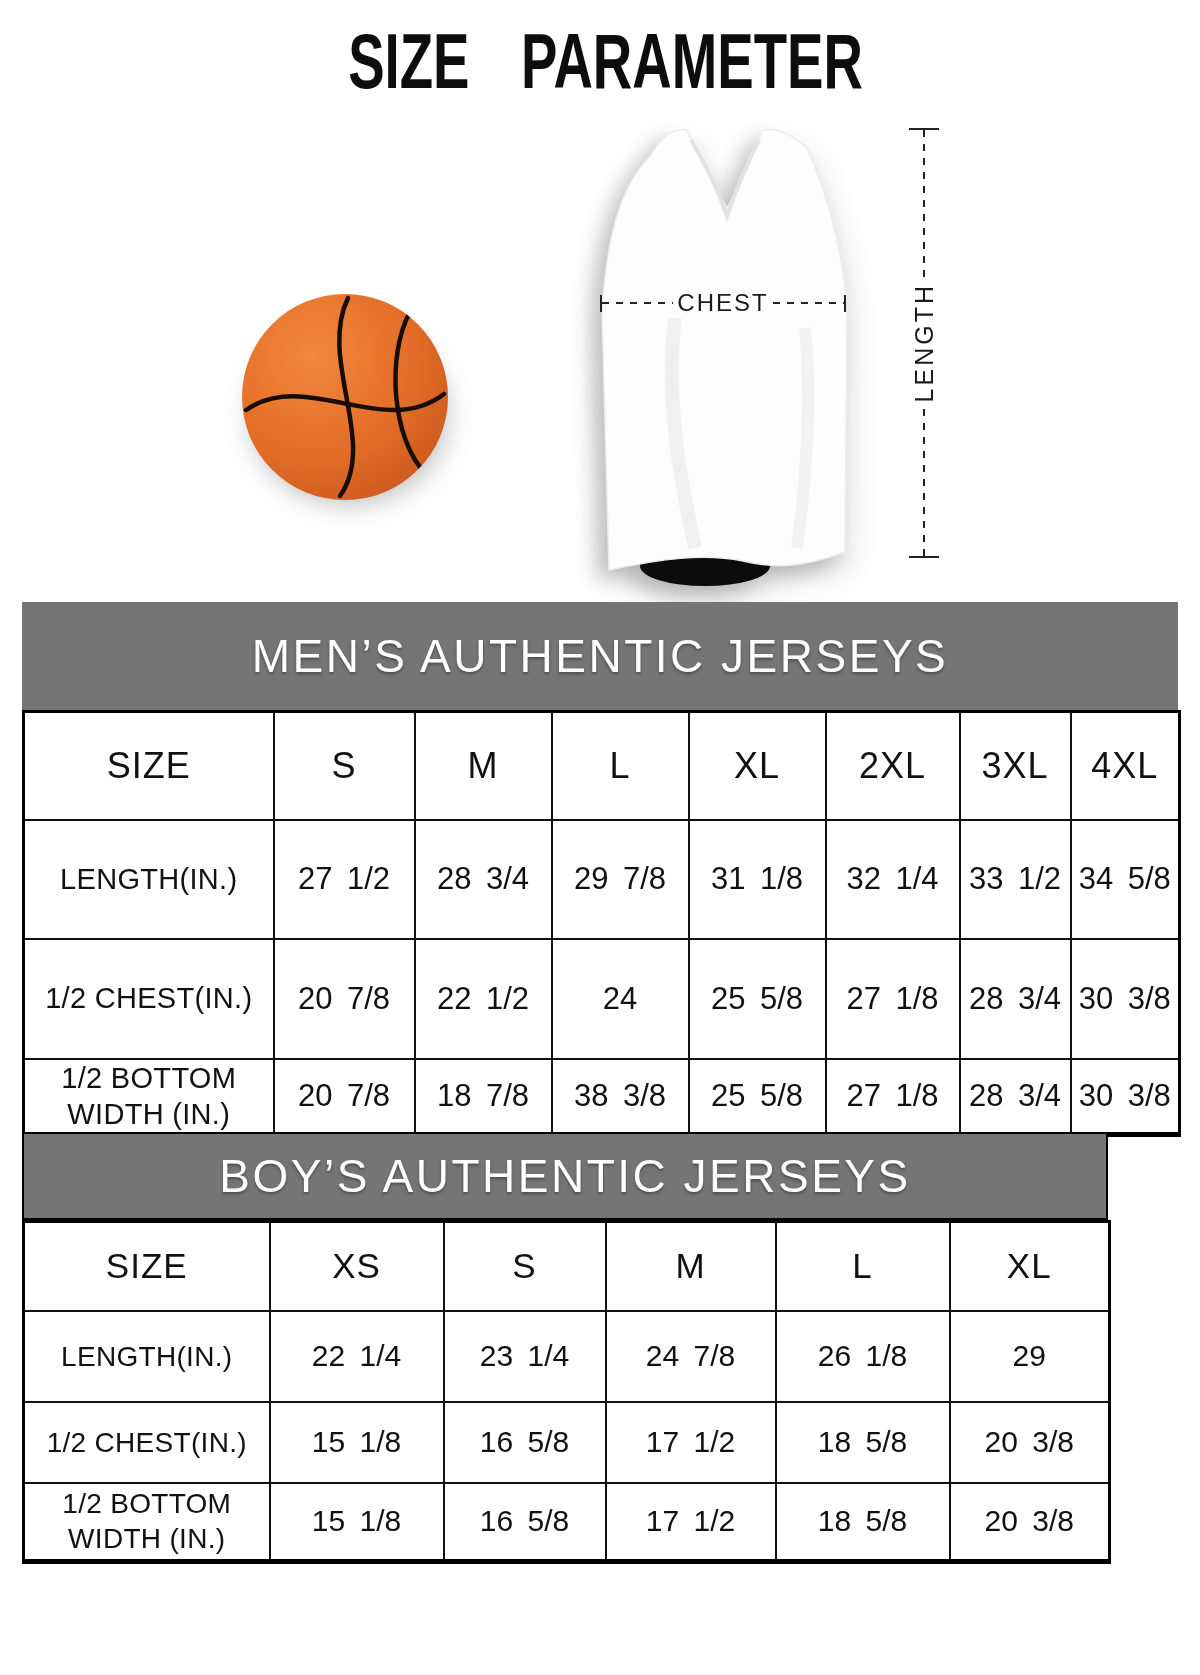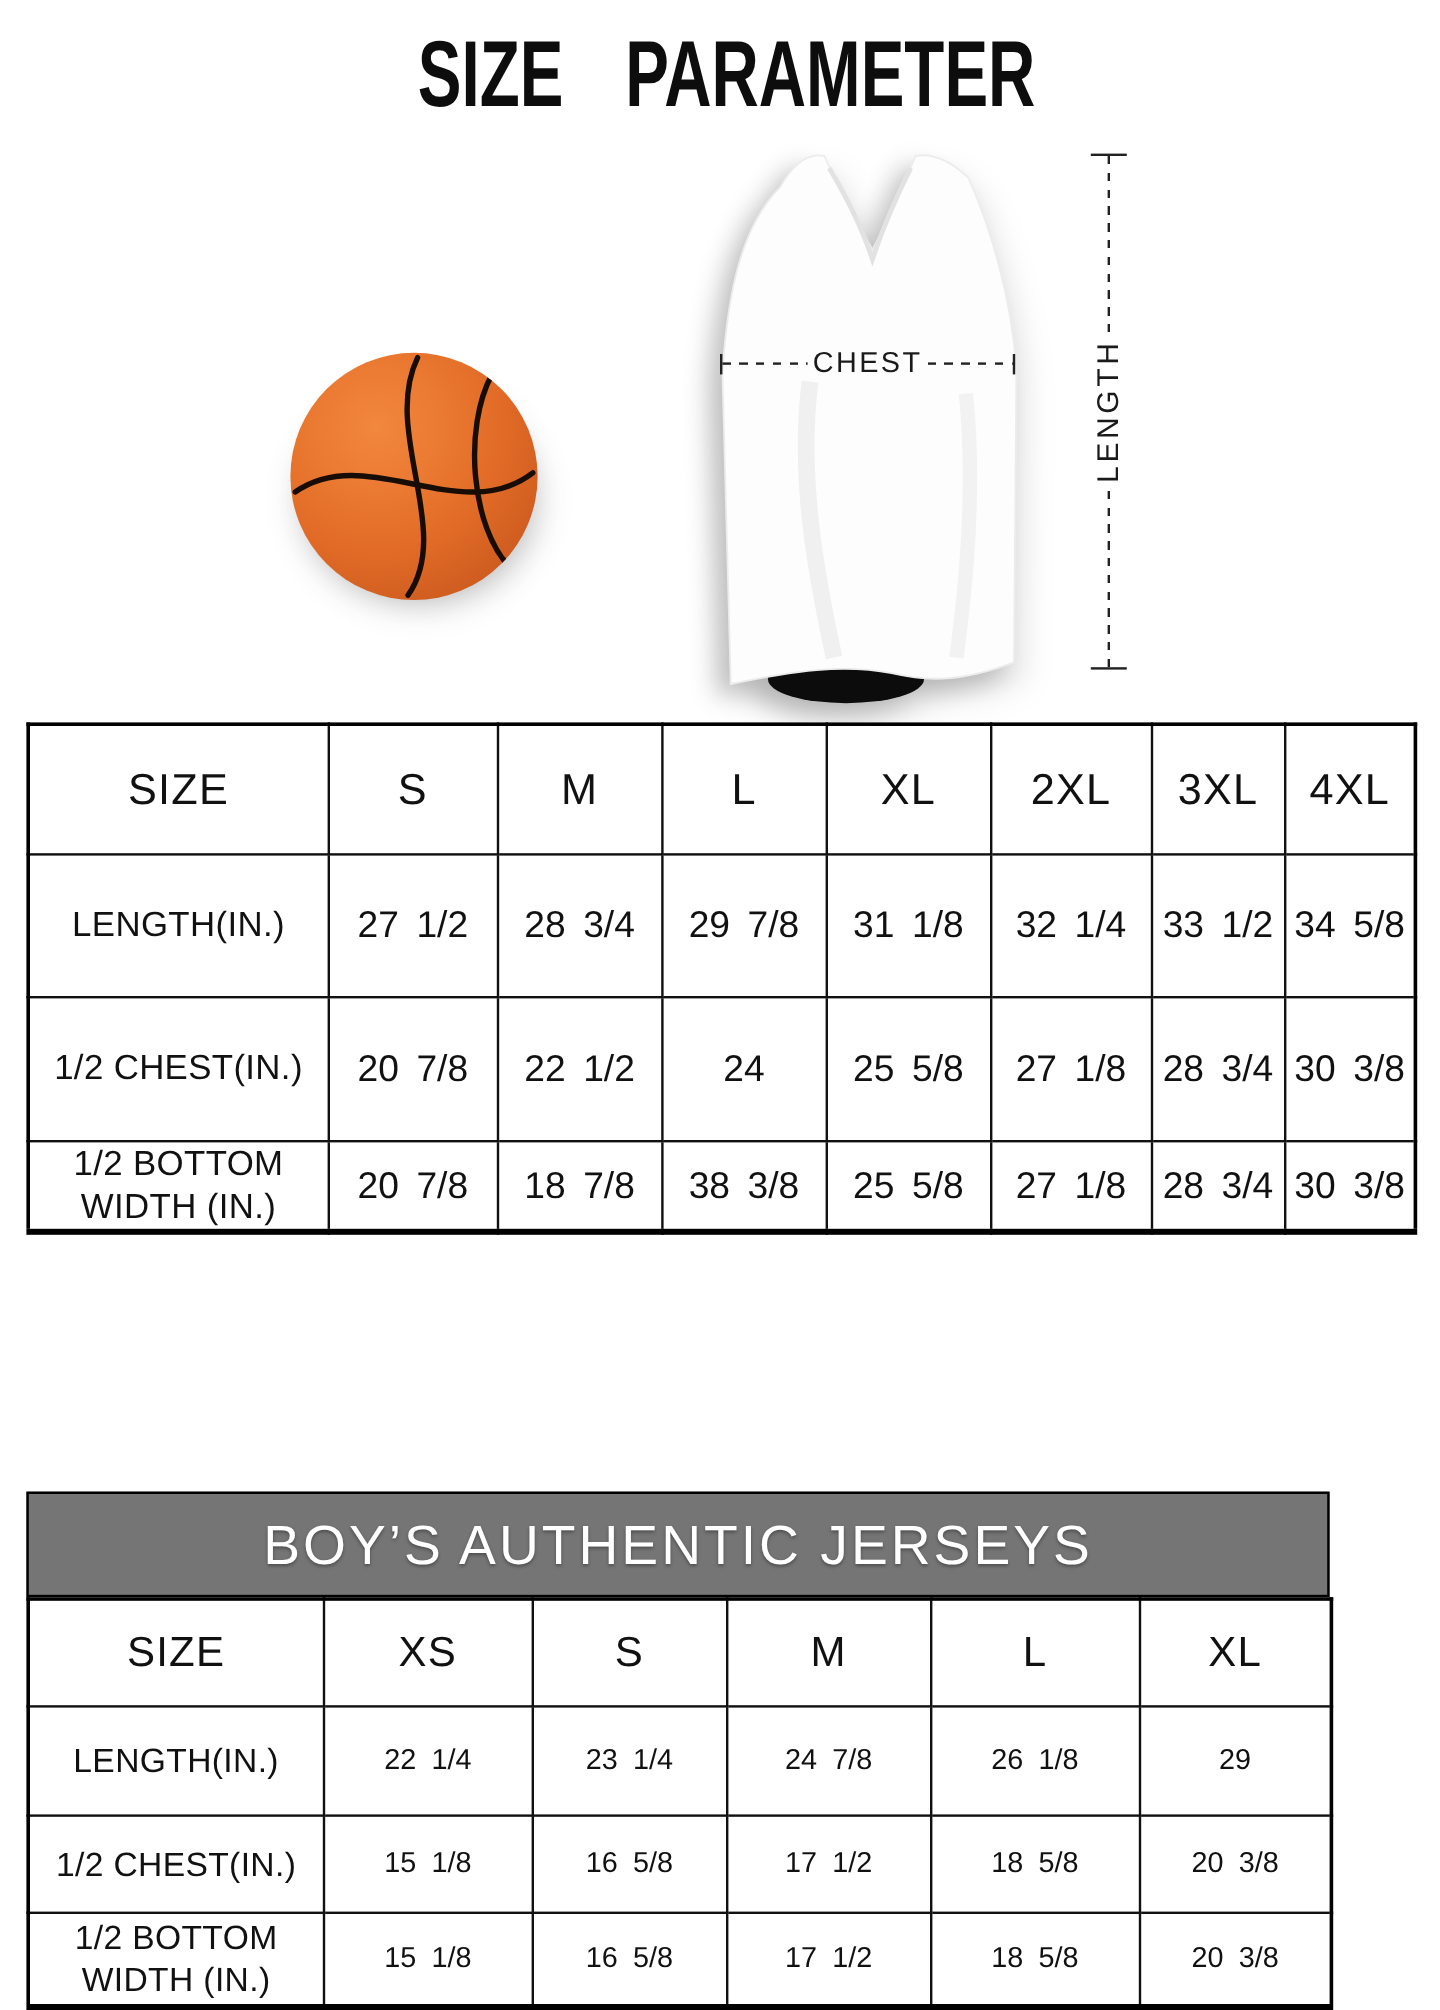--- a/index.html
+++ b/index.html
@@ -65,21 +65,21 @@
   table.sz{border-collapse:collapse;table-layout:fixed;background:#fff;
     border:3px solid #000;border-bottom-width:5px;}
   table.sz td{border:2px solid #111;text-align:center;vertical-align:middle;
     padding:0;overflow:hidden;}
   td.hcell{font-size:36px;font-weight:400;letter-spacing:1px;}
   td.rlabel{font-size:29px;letter-spacing:0.3px;}
   td.rlabel .lbl-line{display:block;line-height:1.25;text-align:center;}
   td.val{font-size:31px;word-spacing:6px;margin-top:28px;}
   #boys td.hcell{font-size:35px;}
   #boys td.rlabel{font-size:28px;}
-  #boys td.val{font-size:24px;}
+  #boys td.val{font-size:30px;}
 </style>
 </head>
 <body>
 
 <div class="page">
 
   <div class="main-title">SIZE PARAMETER</div>
 
   <div class="ball-shadow"></div>
   <div class="ball">
@@ -124,20 +124,23 @@
 
   <div class="length-line">
     <div class="tickh"></div>
     <div class="dash"></div>
     <div class="length-label">LENGTH</div>
     <div class="dash"></div>
     <div class="tickh"></div>
   </div>
 
   <section class="size-table" id="mens" style="left:22px;top:602px;width:1156px;">
+    <div class="band" style="height:108px;">
+      <span>MEN’S AUTHENTIC JERSEYS</span>
+    </div>
     <table class="sz" style="width:1156px;">
       <colgroup>
         <col style="width:250px">
           <col style="width:141px">
           <col style="width:137px">
         <col style="width:137px">
           <col style="width:137px">
           <col style="width:134px">
         <col style="width:111px">
           <col style="width:109px">
@@ -189,21 +192,21 @@
         <td class="val">38 3/8</td>
         <td class="val">25 5/8</td>
         <td class="val">27 1/8</td>
         <td class="val">28 3/4</td>
         <td class="val">30 3/8</td>
       </tr>
     </tbody>
       </table>
   </section>
 
-  <section class="size-table" id="boys" style="left:22px;top:1243px;width:1086px;">
+  <section class="size-table" id="boys" style="left:22px;top:1132px;width:1086px;">
     <div class="band bordered" style="height:88px;">
       <span>BOY’S AUTHENTIC JERSEYS</span>
     </div>
     <table class="sz" style="width:1086px;">
       <colgroup>
         <col style="width:246px">
           <col style="width:174px">
           <col style="width:162px">
         <col style="width:170px">
           <col style="width:174px">

